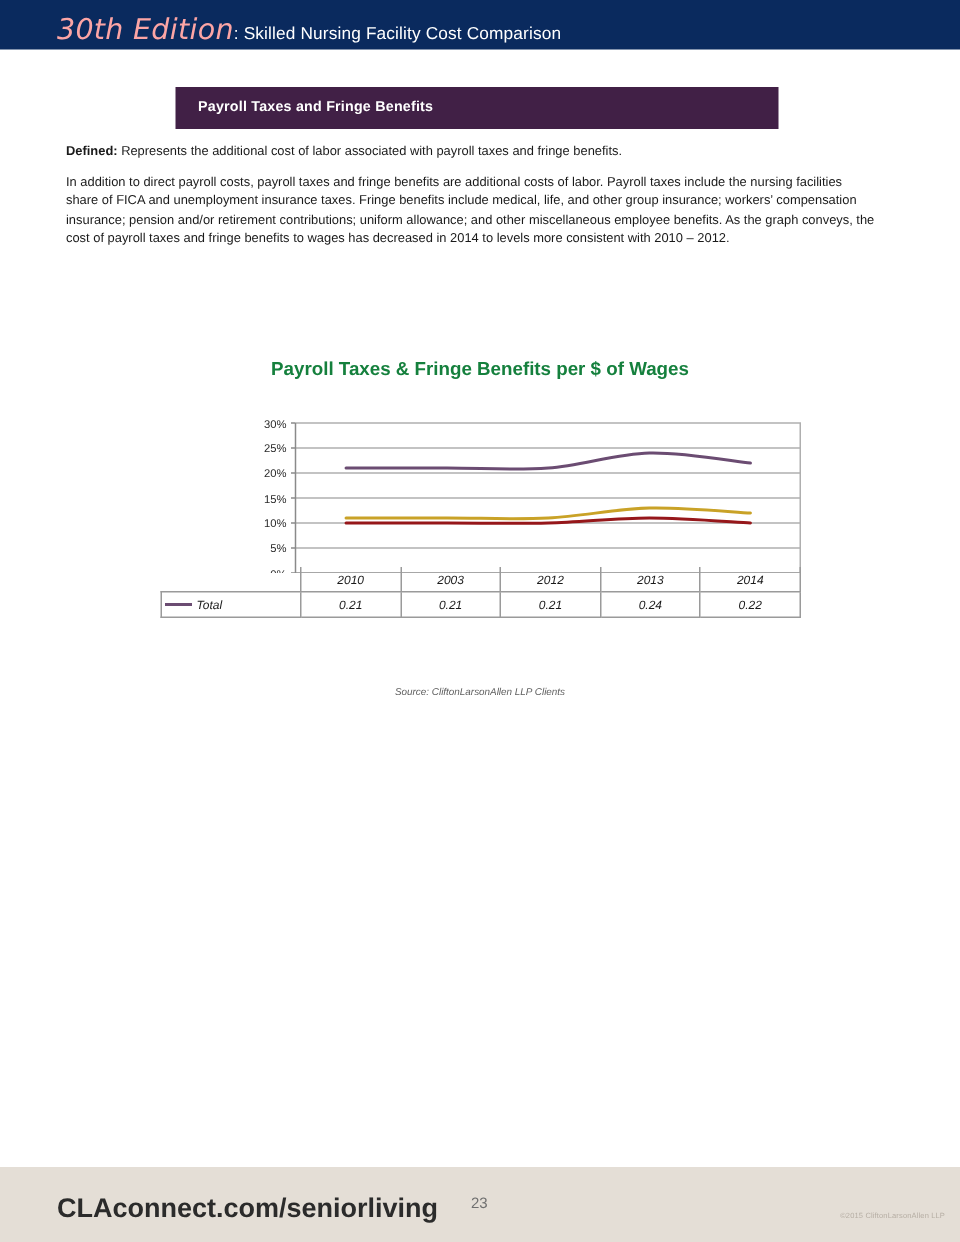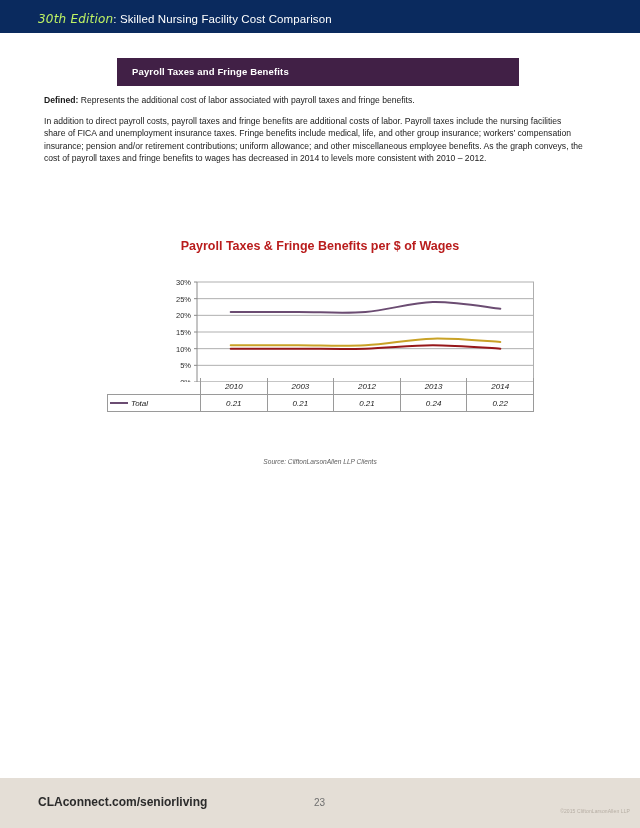--- a/index.html
+++ b/index.html
@@ -23,24 +23,24 @@
     background: #0A2A5E;
   }
   .top-bar-inner {
     position: absolute;
     left: 38px; top: 9px;
     white-space: nowrap;
     color: #ffffff;
   }
   .edition {
     font-family: "DejaVu Sans", sans-serif;
-    font-size: 12px;
+    font-size: 19px;
     font-style: italic;
     letter-spacing: .2px;
-    color: #bef264;
+    color: #fca5a5;
   }
   .header-title {
     font-family: "Liberation Sans", sans-serif;
     font-size: 11.5px;
     color: #ffffff;
     letter-spacing: .1px;
   }
 
   
   .banner {
@@ -90,21 +90,21 @@
   .body-copy b { font-weight: bold; }
 
   
   .chart-title {
     position: absolute;
     left: 0; top: 239px;
     width: 640px;
     text-align: center;
     font-size: 12.5px;
     font-weight: bold;
-    color: #b91c1c;
+    color: #15803d;
   }
 
   .chart-wrap {
     position: absolute;
     left: 107px; top: 278px;
     width: 427px;
     height: 172px;
   }
   .plot-svg { display: block; }
 
@@ -158,21 +158,21 @@
   
   .footer {
     position: absolute;
     left: 0; top: 778px;
     width: 640px; height: 50px;
     background: #E4DED6;
   }
   .footer-url {
     position: absolute;
     left: 38px; top: 795px;
-    font-size: 12px;
+    font-size: 18px;
     font-weight: bold;
     color: #2b2b2b;
   }
   .footer-page {
     position: absolute;
     left: 314px; top: 797px;
     font-size: 10px;
     color: #6f6f6f;
   }
   .footer-copy {

